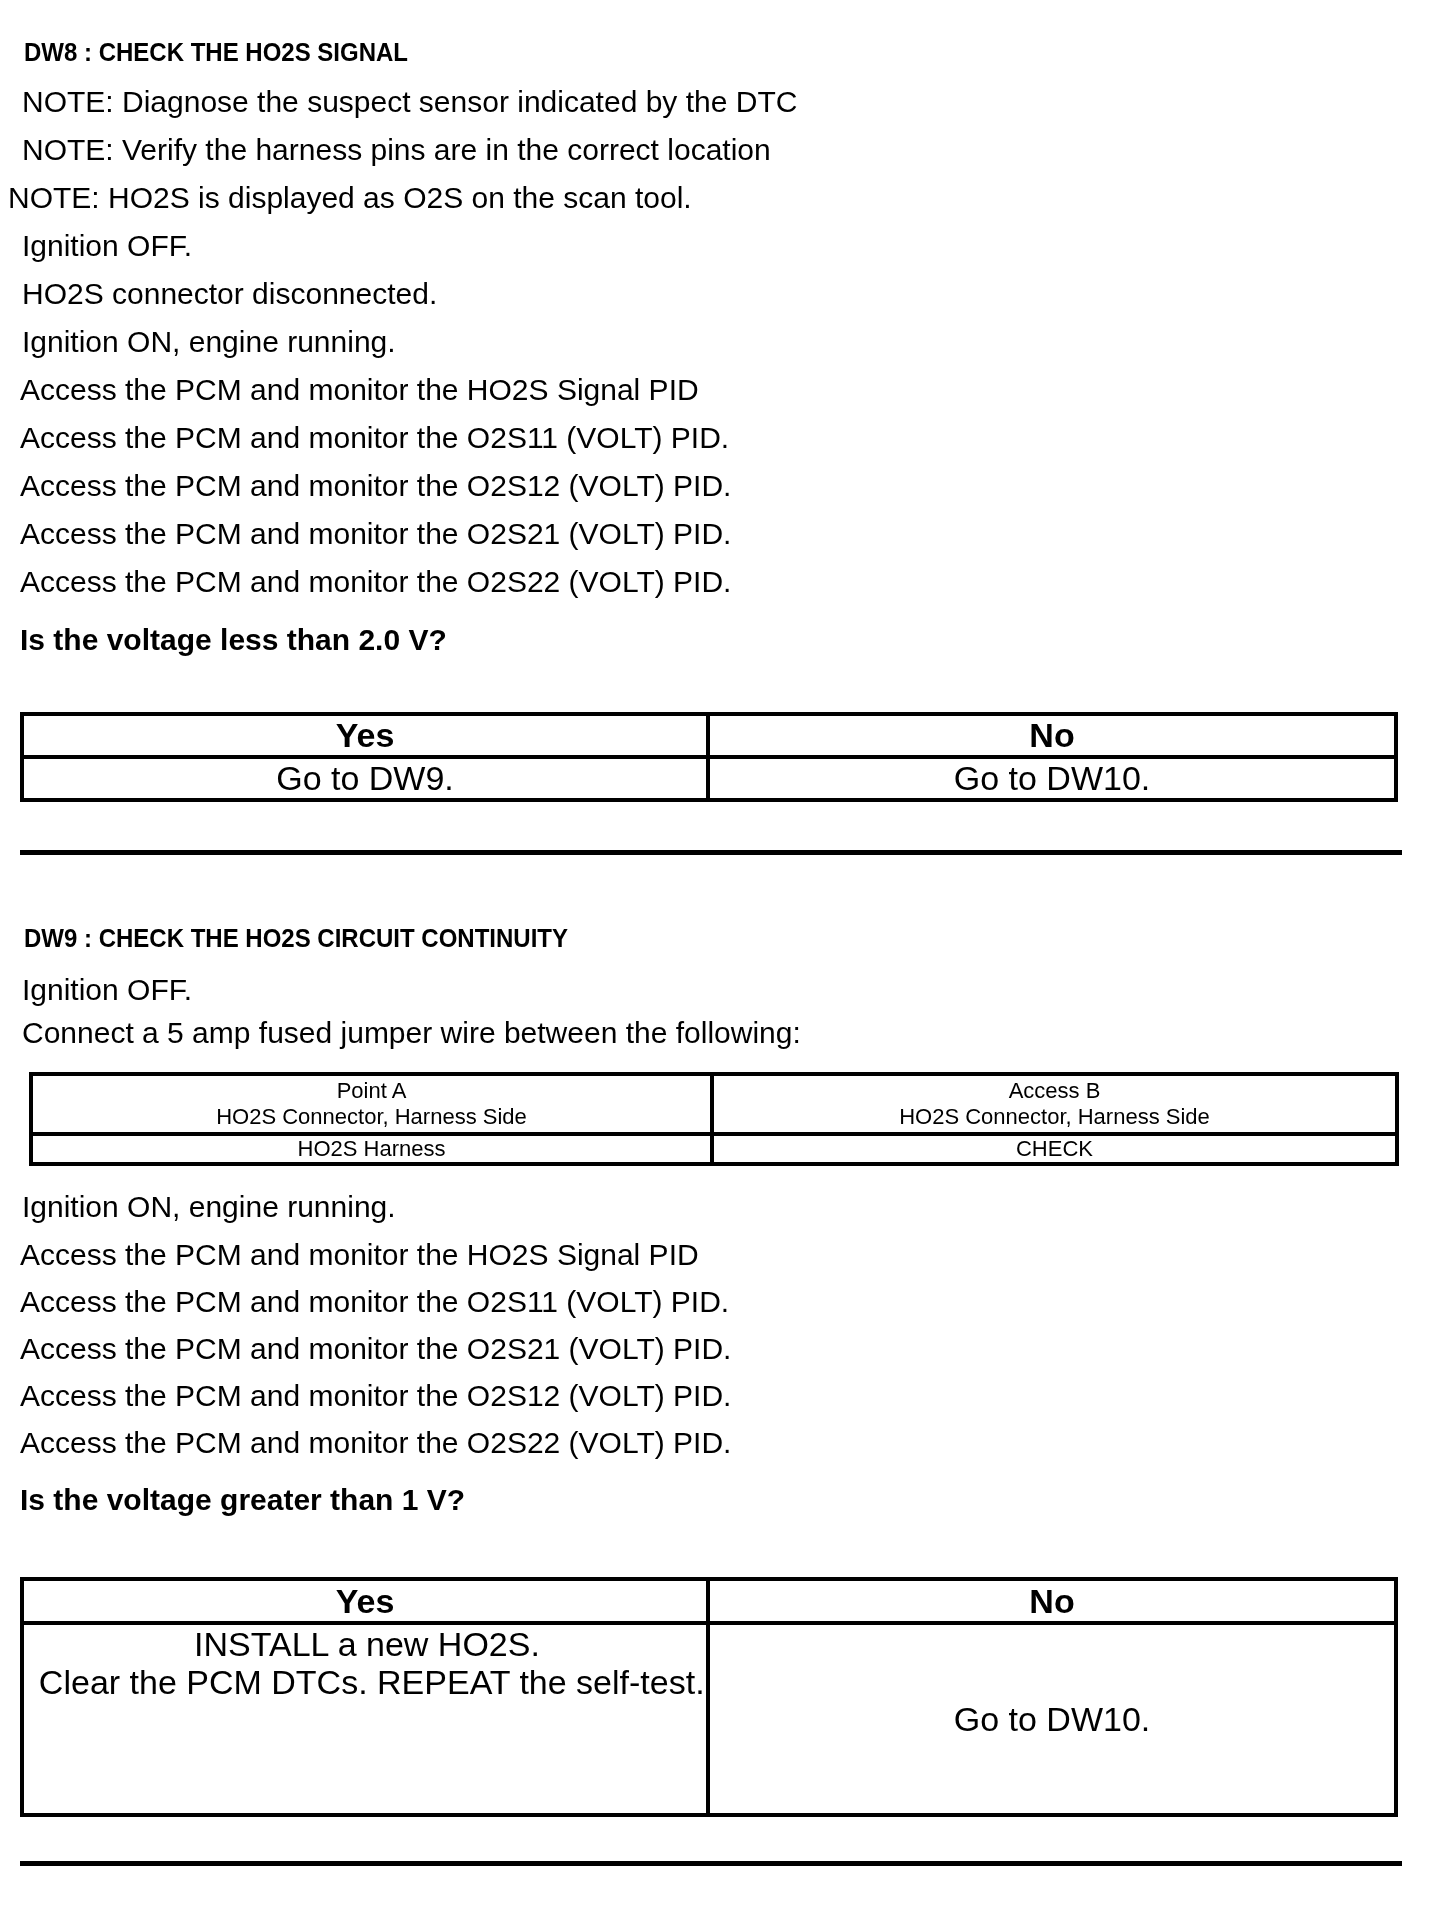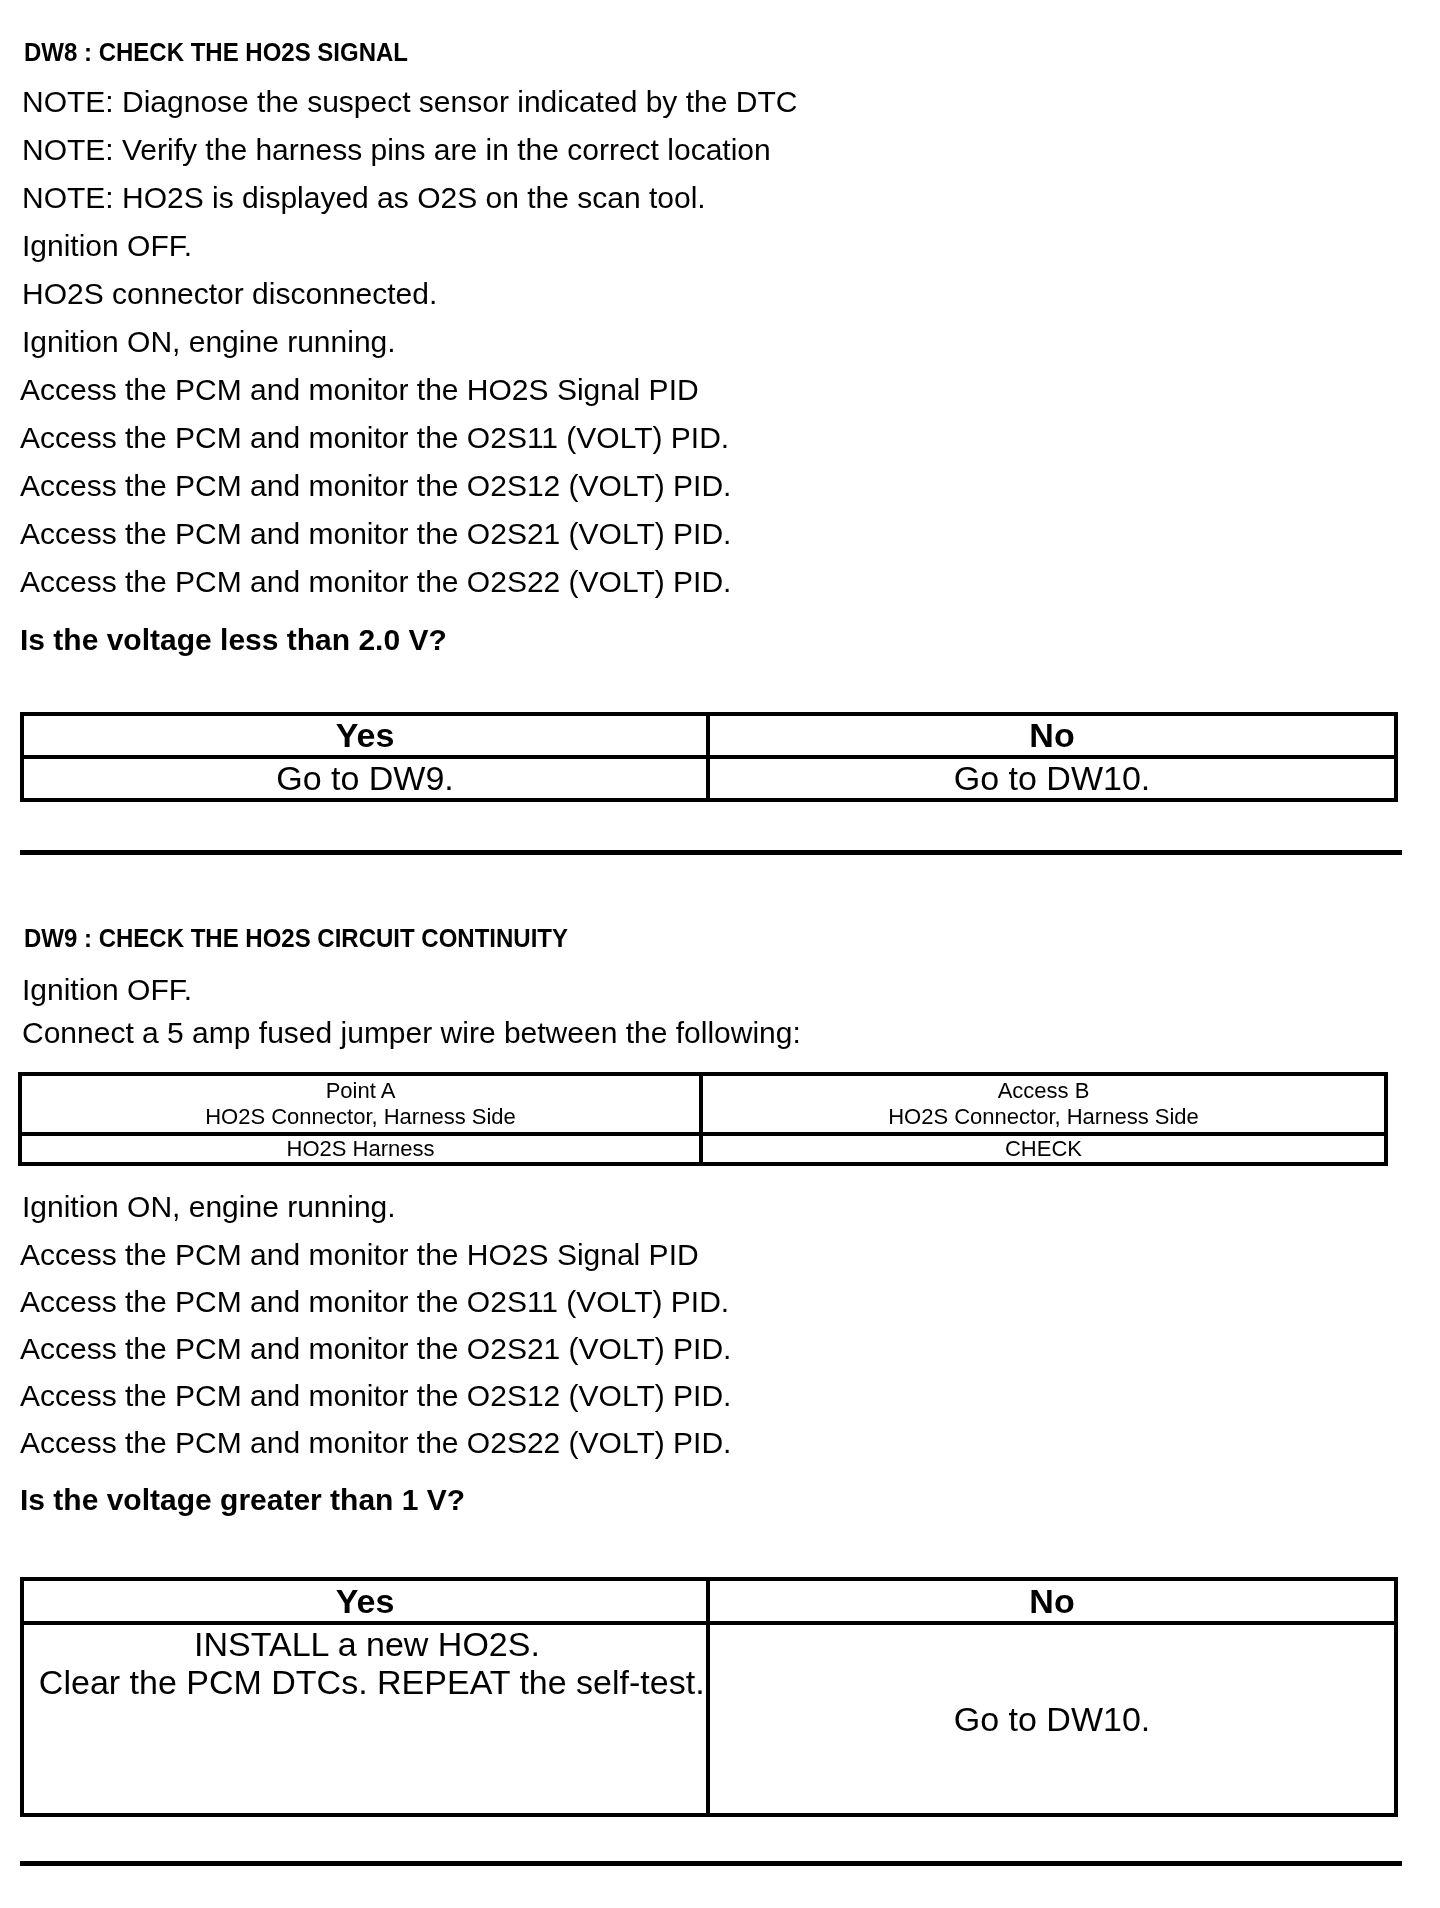--- a/index.html
+++ b/index.html
@@ -17,21 +17,21 @@
   table.pts td { border: 4px solid #000; text-align: center; padding: 0; font-size: 22px; line-height: 26px; }
   .cell-left { text-align: left; vertical-align: top; padding-left: 4px !important; }
 </style>
 </head>
 <body>
 
 <div class="abs heading" style="left:24px; top:37px;">DW8 : CHECK THE HO2S SIGNAL</div>
 
 <div class="abs line" style="left:22px; top:84px;">NOTE: Diagnose the suspect sensor indicated by the DTC</div>
 <div class="abs line" style="left:22px; top:132px;">NOTE: Verify the harness pins are in the correct location</div>
-<div class="abs line" style="left:22px; top:180px;">NOTE:  HO2S is displayed as O2S on the scan tool.</div>
+<div class="abs line" style="left:8px; top:180px;">NOTE:  HO2S is displayed as O2S on the scan tool.</div>
 <div class="abs line" style="left:22px; top:228px;">Ignition OFF.</div>
 <div class="abs line" style="left:22px; top:276px;">HO2S connector disconnected.</div>
 <div class="abs line" style="left:22px; top:324px;">Ignition ON, engine running.</div>
 <div class="abs line" style="left:20px; top:372px;">Access the PCM and monitor the HO2S Signal PID</div>
 <div class="abs line" style="left:20px; top:420px;">Access the PCM and monitor the  O2S11 (VOLT) PID.</div>
 <div class="abs line" style="left:20px; top:468px;">Access the PCM and monitor the  O2S12 (VOLT) PID.</div>
 <div class="abs line" style="left:20px; top:516px;">Access the PCM and monitor the  O2S21 (VOLT) PID.</div>
 <div class="abs line" style="left:20px; top:564px;">Access the PCM and monitor the  O2S22 (VOLT) PID.</div>
 
 <div class="abs question" style="left:20px; top:622px;">Is the voltage less than 2.0 V?</div>
@@ -53,21 +53,21 @@
 </tbody>
   </table>
 
 <div class="rule" style="top:850px;"></div>
 
 <div class="abs heading" style="left:24px; top:923px;">DW9 : CHECK THE HO2S CIRCUIT CONTINUITY</div>
 
 <div class="abs line" style="left:22px; top:972px;">Ignition OFF.</div>
 <div class="abs line" style="left:22px; top:1015px;">Connect a 5 amp fused jumper wire between the following:</div>
 
-<table class="pts" style="left:18px; top:1072px; width:1366px;">
+<table class="pts" style="left:29px; top:1072px; width:1366px;">
   <colgroup>
       <col style="width:681px">
       <col style="width:685px">
     </colgroup>
   <tbody>
       <tr style="height:60px;">
     <td>
       <div>Point A</div>
       <div>HO2S Connector, Harness Side</div>
     </td>

